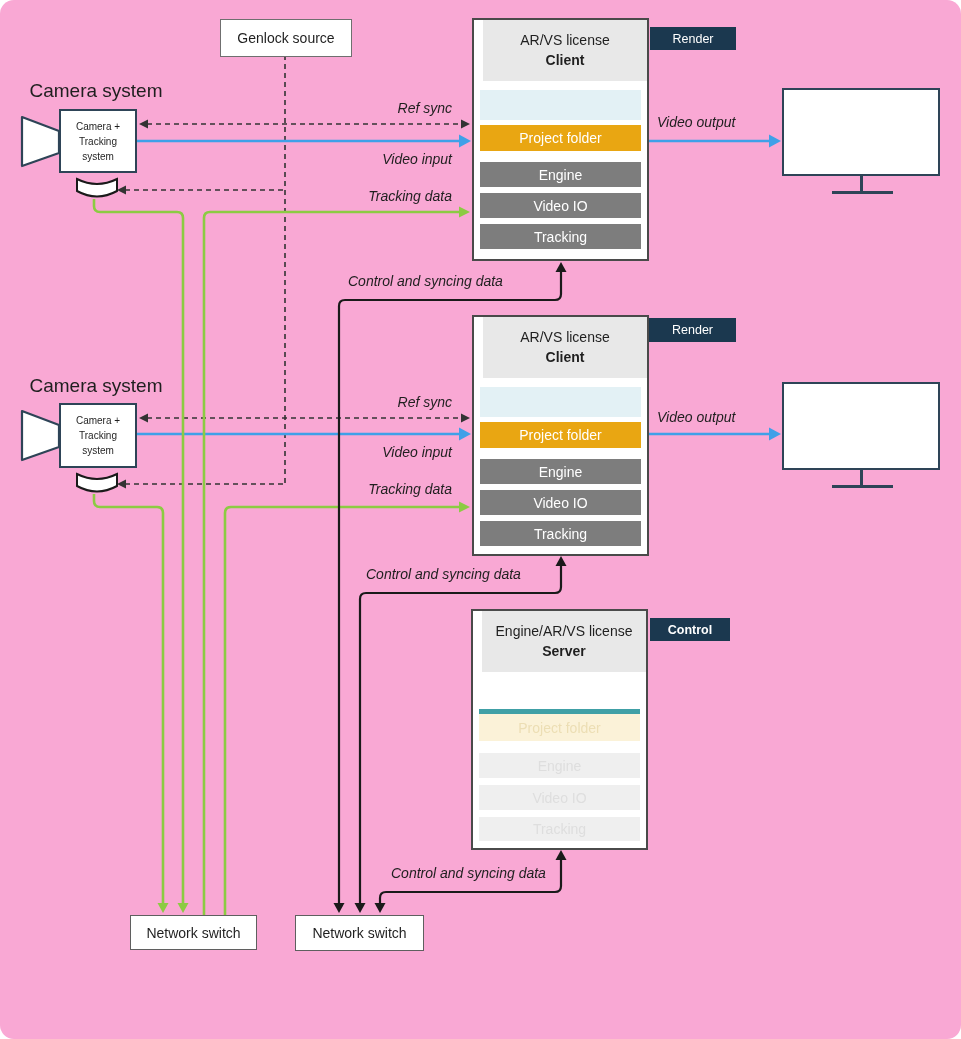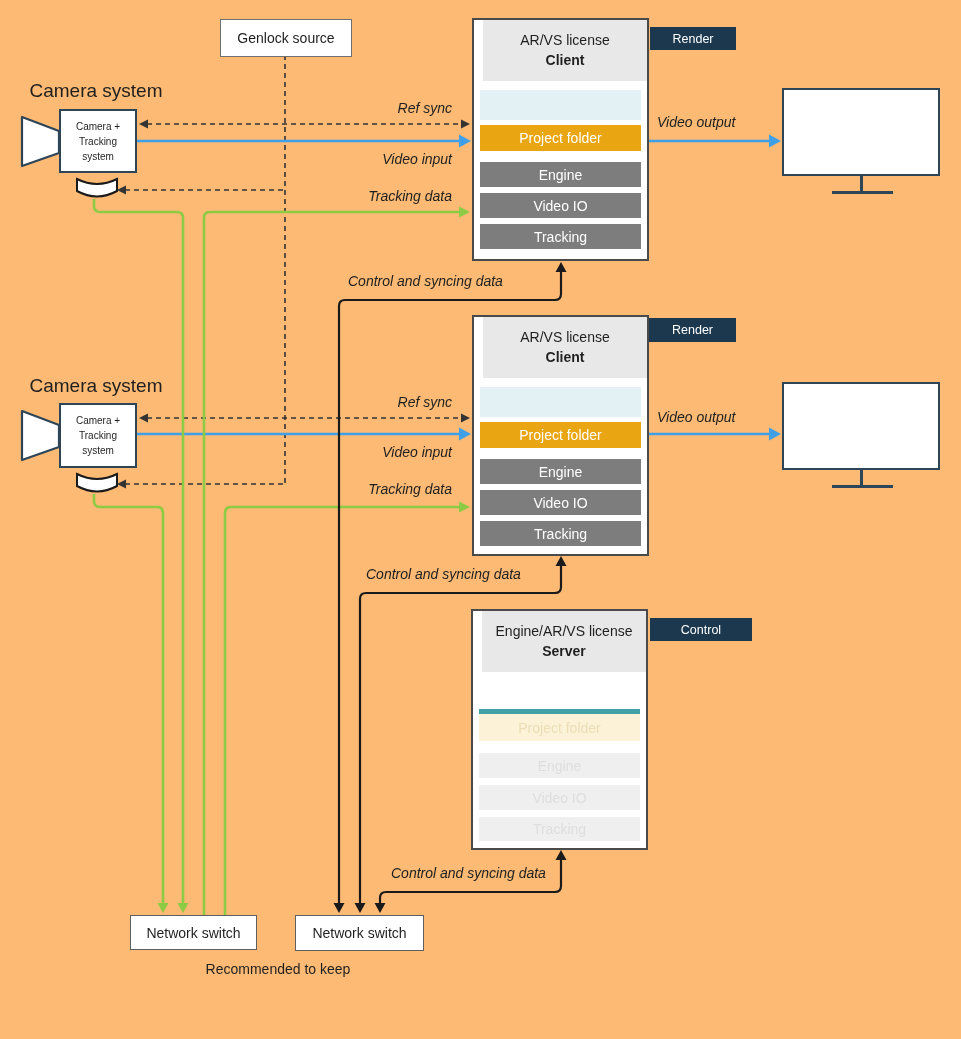--- a/index.html
+++ b/index.html
@@ -1,17 +1,17 @@
 <!DOCTYPE html>
 <html><head>
 <meta charset="utf-8">
 <style>
   html,body{margin:0;padding:0;background:#fff;}
-  .canvas{position:relative;width:961px;height:1039px;background:#fdba74;
-          font-family:"Liberation Sans",sans-serif;color:#1f1f1f;overflow:hidden;}
+  .canvas{position:relative;width:961px;height:1039px;background:#f9a8d4;
+          font-family:"Liberation Sans",sans-serif;color:#1f1f1f;overflow:hidden;border-radius:14px;}
   .abs{position:absolute;}
   svg.lines{position:absolute;left:0;top:0;z-index:1;}
 
   .plainbox{background:#fff;border:1.5px solid #6f6f6f;display:flex;align-items:center;
             justify-content:center;font-size:14px;z-index:2;}
   .unit{background:#fff;border:2px solid #4a4a4a;z-index:2;}
   .unit-header{position:absolute;left:9px;right:0;top:0;height:61px;background:#e8e8e8;
                text-align:center;padding-top:10px;box-sizing:border-box;font-size:14px;line-height:20px;}
   .role{font-weight:bold;}
   .row{position:absolute;left:6px;right:6px;display:flex;align-items:center;justify-content:center;
@@ -161,35 +161,34 @@
     <div class="unit-header">
       <div>Engine/AR/VS license</div>
       <div class="role">Server</div>
     </div>
     <div class="row tealrow" style="top:70px;height:29px;margin-top:28px;">Show file</div>
     <div class="row cream" style="top:103px;height:27px;">Project folder</div>
     <div class="row fade" style="top:142px;height:25px;">Engine</div>
     <div class="row fade" style="top:174px;height:25px;">Video IO</div>
     <div class="row fade" style="top:206px;height:24px;">Tracking</div>
   </div>
-  <div class="tag" style="left:650px;top:618px;width:102px;height:23px;">Control</div>
+  <div class="tag" style="left:650px;top:618px;width:80px;height:23px;font-weight:bold;">Control</div>
 
   <div class="monitor" style="left:782px;top:88px;width:154px;height:84px;"></div>
   <div class="mon-stand" style="left:860px;top:176px;width:3px;height:16px;"></div>
   <div class="mon-stand" style="left:832px;top:191px;width:61px;height:3px;"></div>
 
   <div class="monitor" style="left:782px;top:382px;width:154px;height:84px;"></div>
   <div class="mon-stand" style="left:860px;top:470px;width:3px;height:16px;"></div>
   <div class="mon-stand" style="left:832px;top:485px;width:61px;height:3px;"></div>
 
   <div class="switch" style="left:130px;top:915px;width:125px;height:33px;">Network switch</div>
   <div class="switch" style="left:295px;top:915px;width:127px;height:34px;">Network switch</div>
 
   <div class="note" style="left:168px;top:959px;width:220px;">
-    <div>Recommended to keep</div>
   </div>
 
   <div class="lbl r" style="left:302px;top:100px;">Ref sync</div>
   <div class="lbl r" style="left:302px;top:151px;">Video input</div>
   <div class="lbl r" style="left:302px;top:188px;">Tracking data</div>
   <div class="lbl" style="left:348px;top:273px;">Control and syncing data</div>
 
   <div class="lbl r" style="left:302px;top:394px;">Ref sync</div>
   <div class="lbl r" style="left:302px;top:444px;">Video input</div>
   <div class="lbl r" style="left:302px;top:481px;">Tracking data</div>

